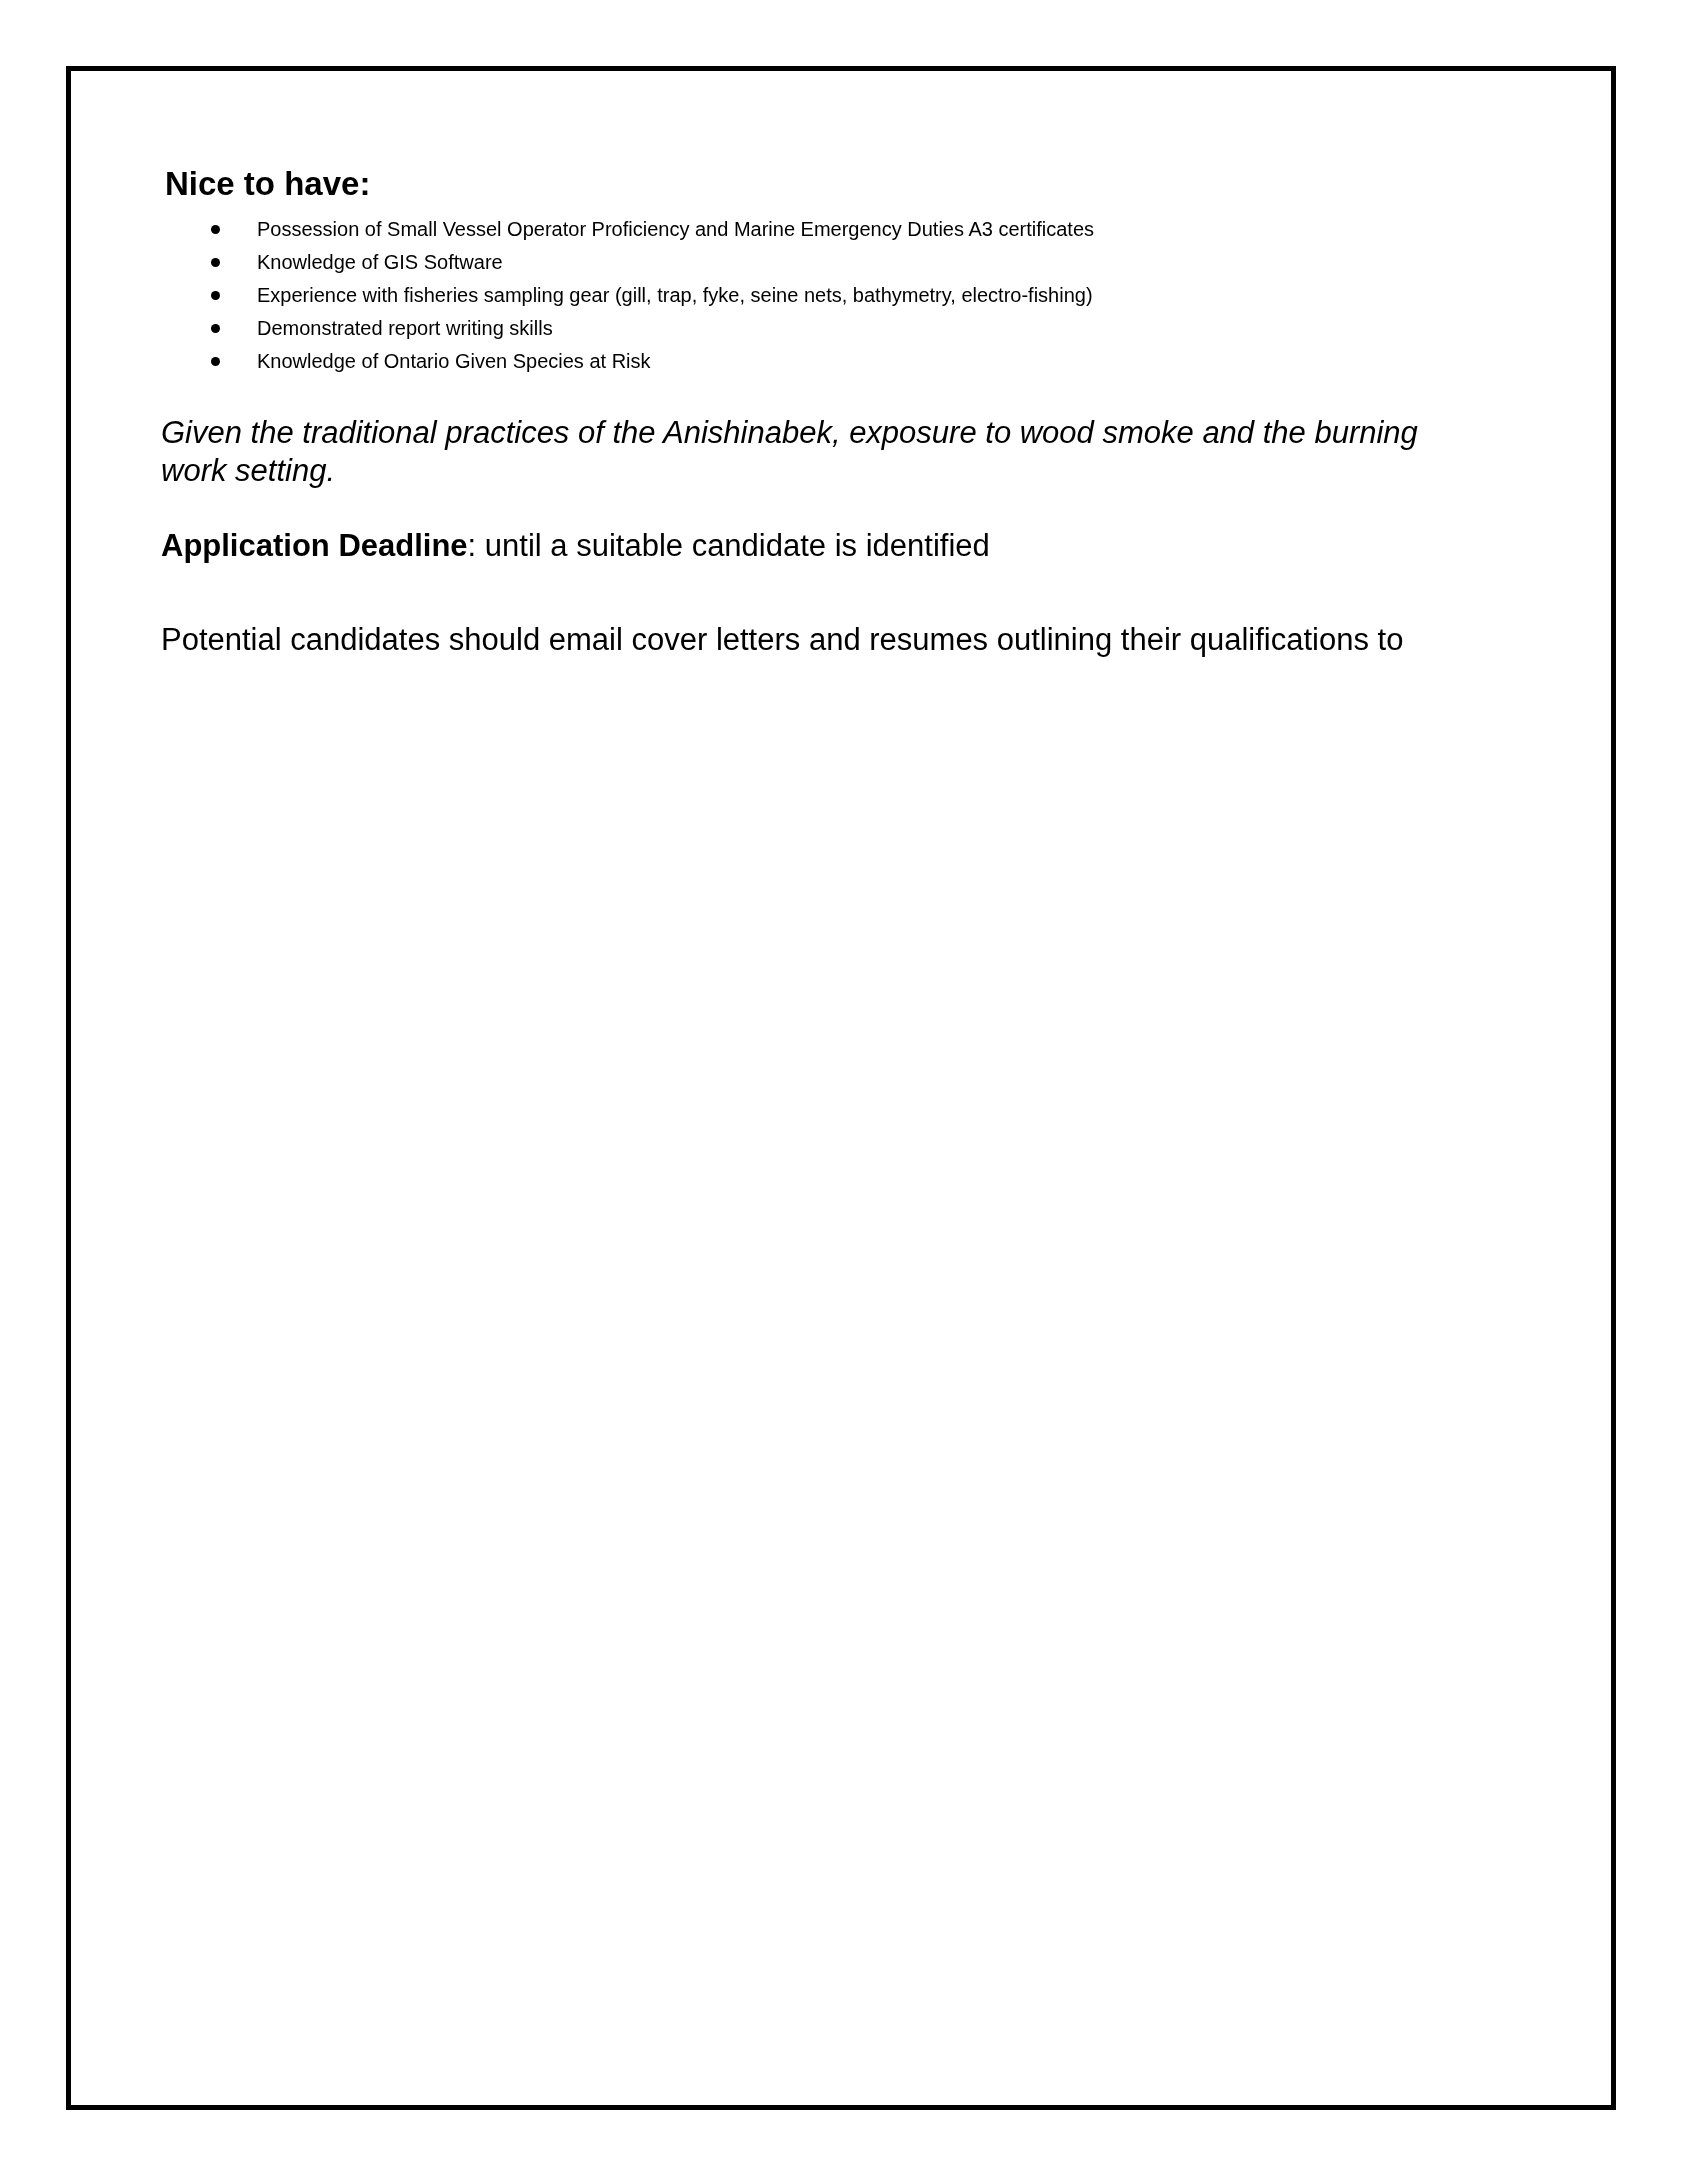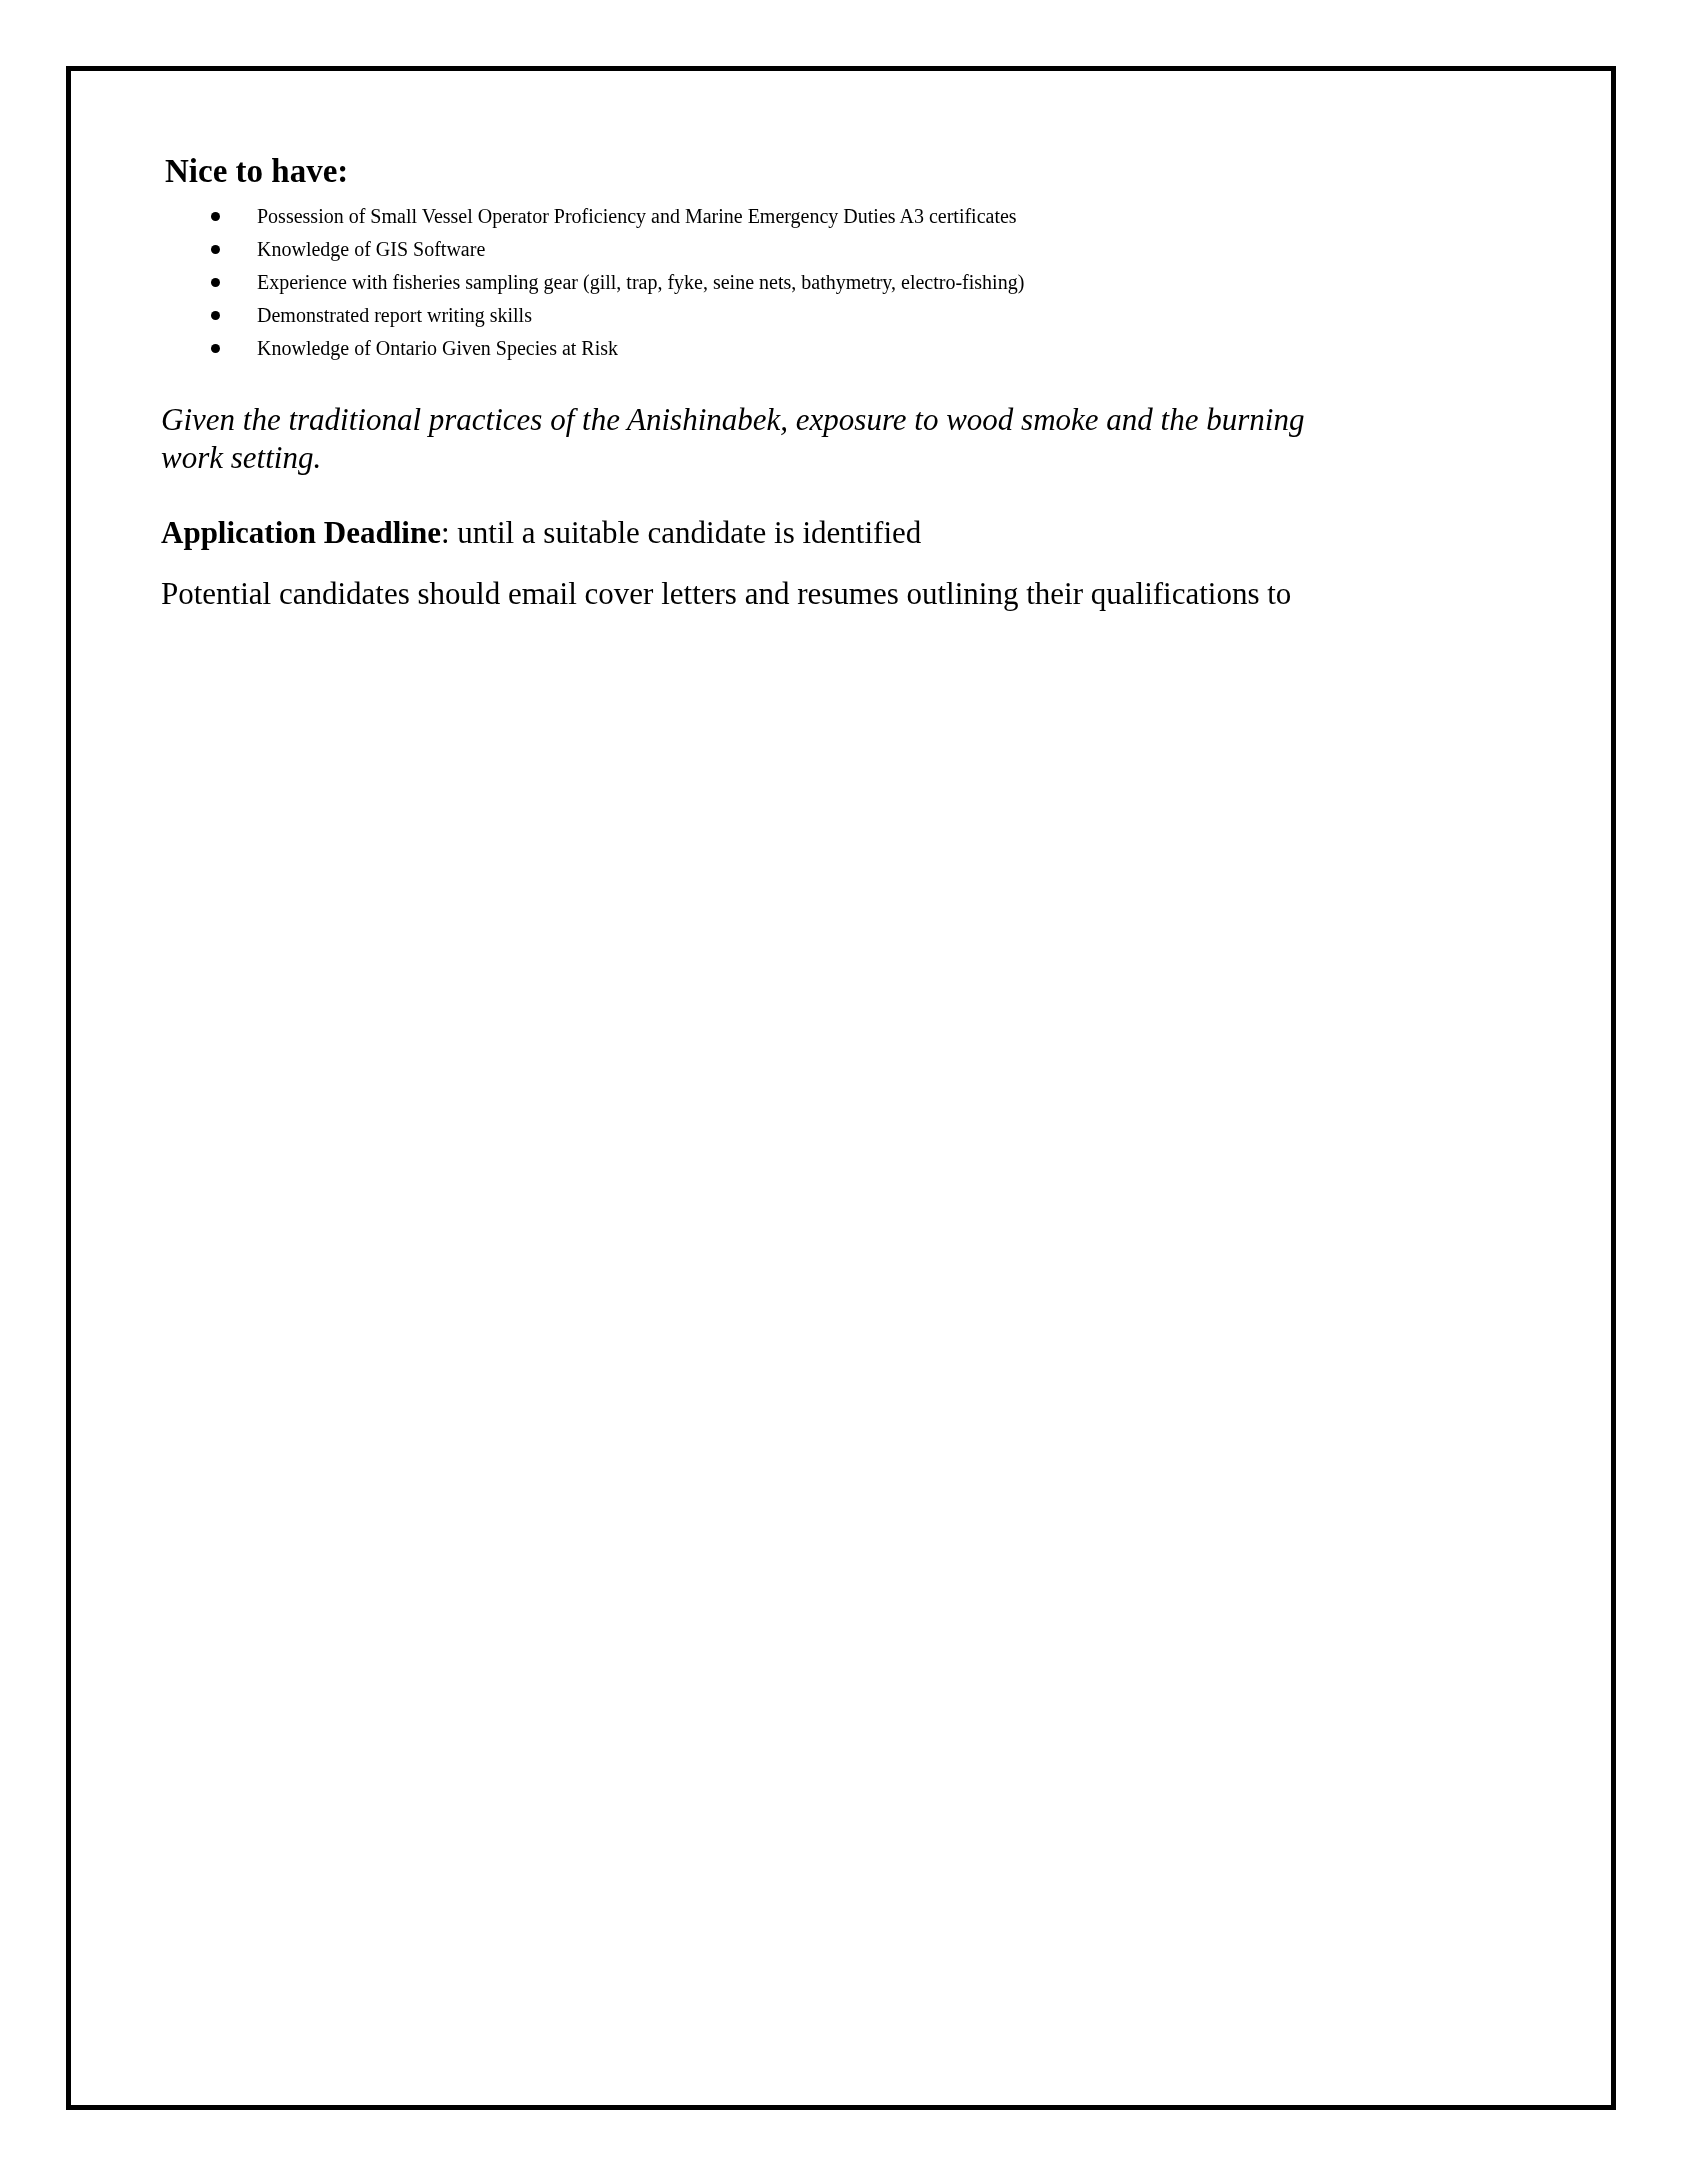--- a/index.html
+++ b/index.html
@@ -21,23 +21,22 @@
     left: 66px;
     top: 66px;
     width: 1550px;
     height: 2044px;
     border: 5px solid #000000;
     box-sizing: border-box;
   }
   .content {
     position: absolute;
     left: 161px;
-    top: 151px;
+    top: 164px;
     width: 1406px;
-    font-family: Liberation Serif, serif;
   }
   .nice-heading {
     margin: 0 0 0 4px;
     font-size: 33px;
     font-weight: bold;
     line-height: 40px;
     white-space: nowrap;
   }
   ul.nice-list {
     margin: 9px 0 0 0;
@@ -72,21 +71,21 @@
   .deadline-line {
     margin-top: 37px;
     font-size: 31px;
     line-height: 38px;
     white-space: nowrap;
   }
   .deadline-label {
     font-weight: bold;
   }
   .contact-para {
-    margin-top: 23px;
+    margin-top: 56px;
     font-size: 31px;
     line-height: 38px;
   }
   .contact-para .line {
     white-space: nowrap;
   }
   a.email-link {
     color: #0000ee;
     text-decoration: underline;
     cursor: pointer;

